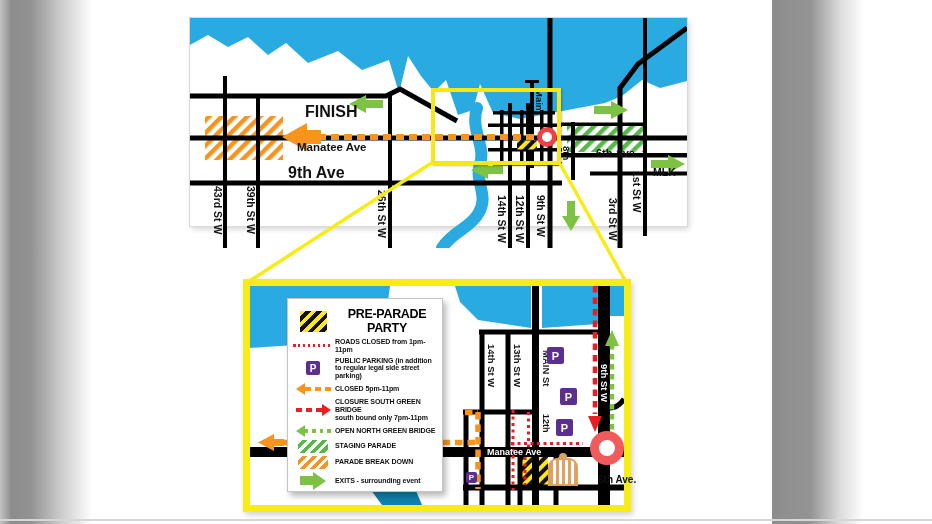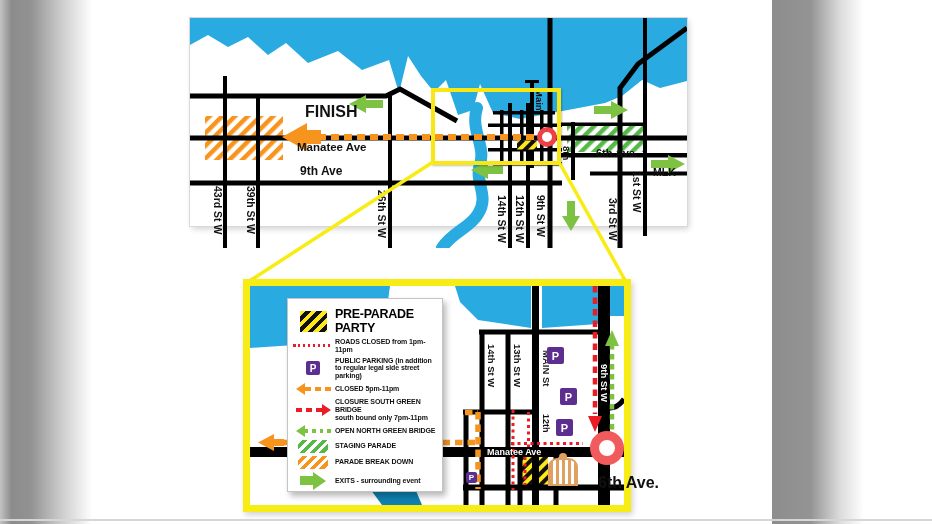--- a/index.html
+++ b/index.html
@@ -43,21 +43,21 @@
   .building::before { content:""; position:absolute; left:9px; top:-7px; width:8px; height:6px;
                       background:#e0a160; border-radius:4px 4px 0 0; }
 
   
   .legend { position:absolute; left:37px; top:12px; width:156px; height:194px; background:#fff;
             border:1px solid #c4c4c4; box-shadow:3px 4px 6px rgba(0,0,0,.28); z-index:5;
             box-sizing:border-box; padding:5px 3px 3px 3px; }
   .lg-row { display:flex; align-items:center; margin:3px 0; }
   .lg-ic  { width:44px; flex:0 0 44px; display:flex; justify-content:center; align-items:center; }
   .lg-tx  { font-size:7px; font-weight:700; color:#111; line-height:1.12; letter-spacing:-0.1px; }
-  .lg-title { font-size:12.5px; font-weight:800; color:#000; letter-spacing:-0.3px; }
+  .lg-title { font-size:12.5px; font-weight:800; color:#000; letter-spacing:-0.3px;text-align:center; }
   .lg-start { font-size:9.5px; font-weight:800; }
 
   .sw-caution { display:inline-block; width:27px; height:21px;
                 background:repeating-linear-gradient(135deg,#ffe81a 0 4px,#111 4px 8px); }
   .sw-caution.title { width:27px; height:21px; }
   .sw-ghatch { display:inline-block; width:30px; height:13px; background:
                repeating-linear-gradient(135deg,rgba(0,0,0,0) 0 3px,#55b948 3px 7px); }
   .sw-ohatch { display:inline-block; width:30px; height:13px; background:
                repeating-linear-gradient(135deg,rgba(0,0,0,0) 0 3px,#f7941e 3px 7px); }
   .ic-donut { display:inline-block; width:8px; height:8px; border:5px solid #f25b5c; border-radius:50%; background:#fff; }
@@ -155,21 +155,21 @@
         <path d="M159,86 L176,77 L176,82 L193,82 L193,90 L176,90 L176,95 Z"></path>
         <path d="M438,92 L421,83 L421,88 L404,88 L404,96 L421,96 L421,101 Z"></path>
         <path d="M281,152 L298,143 L298,148 L313,148 L313,156 L298,156 L298,161 Z"></path>
         <path d="M372,198 L377,198 L377,183 L385,183 L385,198 L390,198 L381,213 Z"></path>
         <path d="M495,146 L478,137 L478,142 L461,142 L461,150 L478,150 L478,155 Z"></path>
       </g>
     </svg>
 
     <span class="hlbl" style="left:115px; top:86px; font-size:16px; font-weight:800;">FINISH</span>
     <span class="hlbl" style="left:107px; top:124px; font-size:11.5px;">Manatee Ave</span>
-    <span class="hlbl" style="left:110px; top:147px; font-size:12px;">9th Ave</span>
+    <span class="hlbl" style="left:98px; top:147px; font-size:16px;">9th Ave</span>
     <span class="hlbl" style="left:406px; top:130px; font-size:11px;">6th Ave</span>
     <span class="hlbl" style="left:428px; top:149px; font-size:10.5px;margin-left:35px;">MLK</span>
 
     <span class="vlbl" style="left:22px; top:168px;">43rd St W</span>
     <span class="vlbl" style="left:55px; top:168px;">39th St W</span>
     <span class="vlbl" style="left:186px; top:172px;">26th St W</span>
     <span class="vlbl" style="left:306px; top:177px;">14th St W</span>
     <span class="vlbl" style="left:324px; top:177px;">12th St W</span>
     <span class="vlbl" style="left:345px; top:177px;">9th St W</span>
     <span class="vlbl" style="left:371px; top:128px; font-size:9.5px;">8th</span>
@@ -242,21 +242,21 @@
 
       <circle cx="357" cy="162" r="12.5" fill="#fff" stroke="#f25b5c" stroke-width="9"></circle>
     </svg>
 
     <span class="vlbl" style="left:236px; top:58px;">14th St W</span>
     <span class="vlbl" style="left:262px; top:58px;">13th St W</span>
     <span class="vlbl" style="left:291px; top:64px; color:#222;">MAIN St</span>
     <span class="vlbl" style="left:291px; top:128px; font-size:9px;">12th</span>
     <span class="vlbl" style="left:349.5px; top:78px; color:#fff;">9th St W</span>
     <span class="hlbl" style="left:237px; top:162px; font-size:9px; color:#fff;">Manatee Ave</span>
-    <span class="hlbl" style="left:348px; top:189px; font-size:16px;">6th Ave.</span>
+    <span class="hlbl" style="left:348px; top:189px; font-size:10px;">6th Ave.</span>
 
     <div class="pmark" style="left:297px; top:61px;">P</div>
     <div class="pmark" style="left:310px; top:102px;">P</div>
     <div class="pmark" style="left:306px; top:133px;">P</div>
     <div class="pmark small" style="left:216px; top:186px;">P</div>
 
     <div class="building"></div>
 
     <div class="legend">
       <div class="lg-row">

